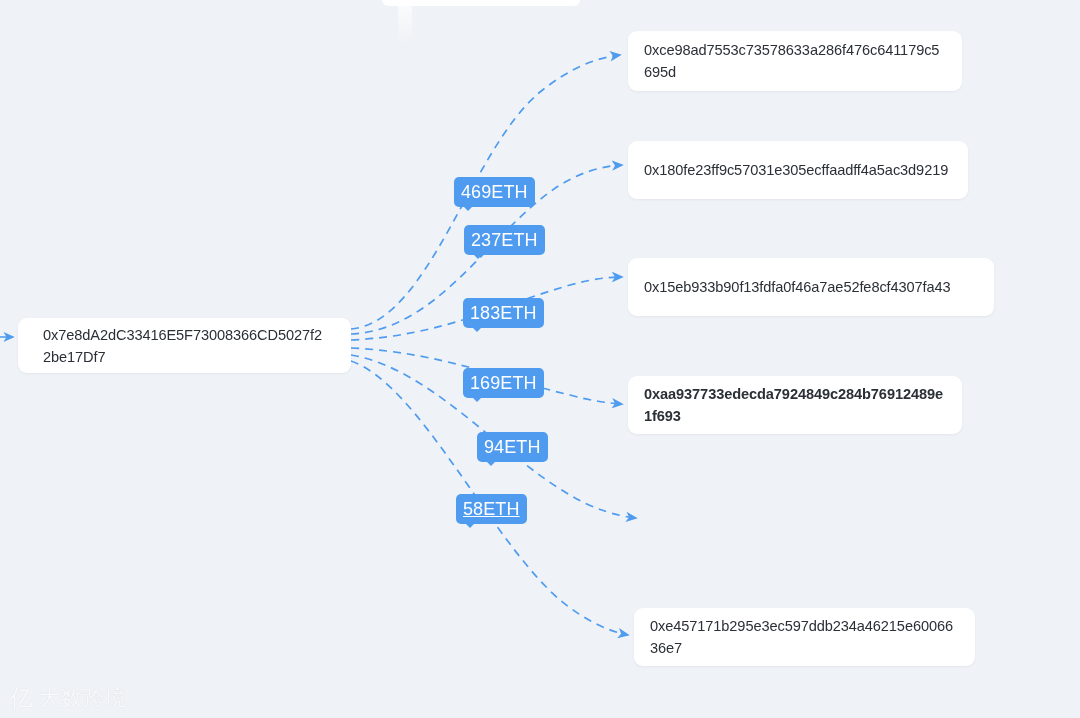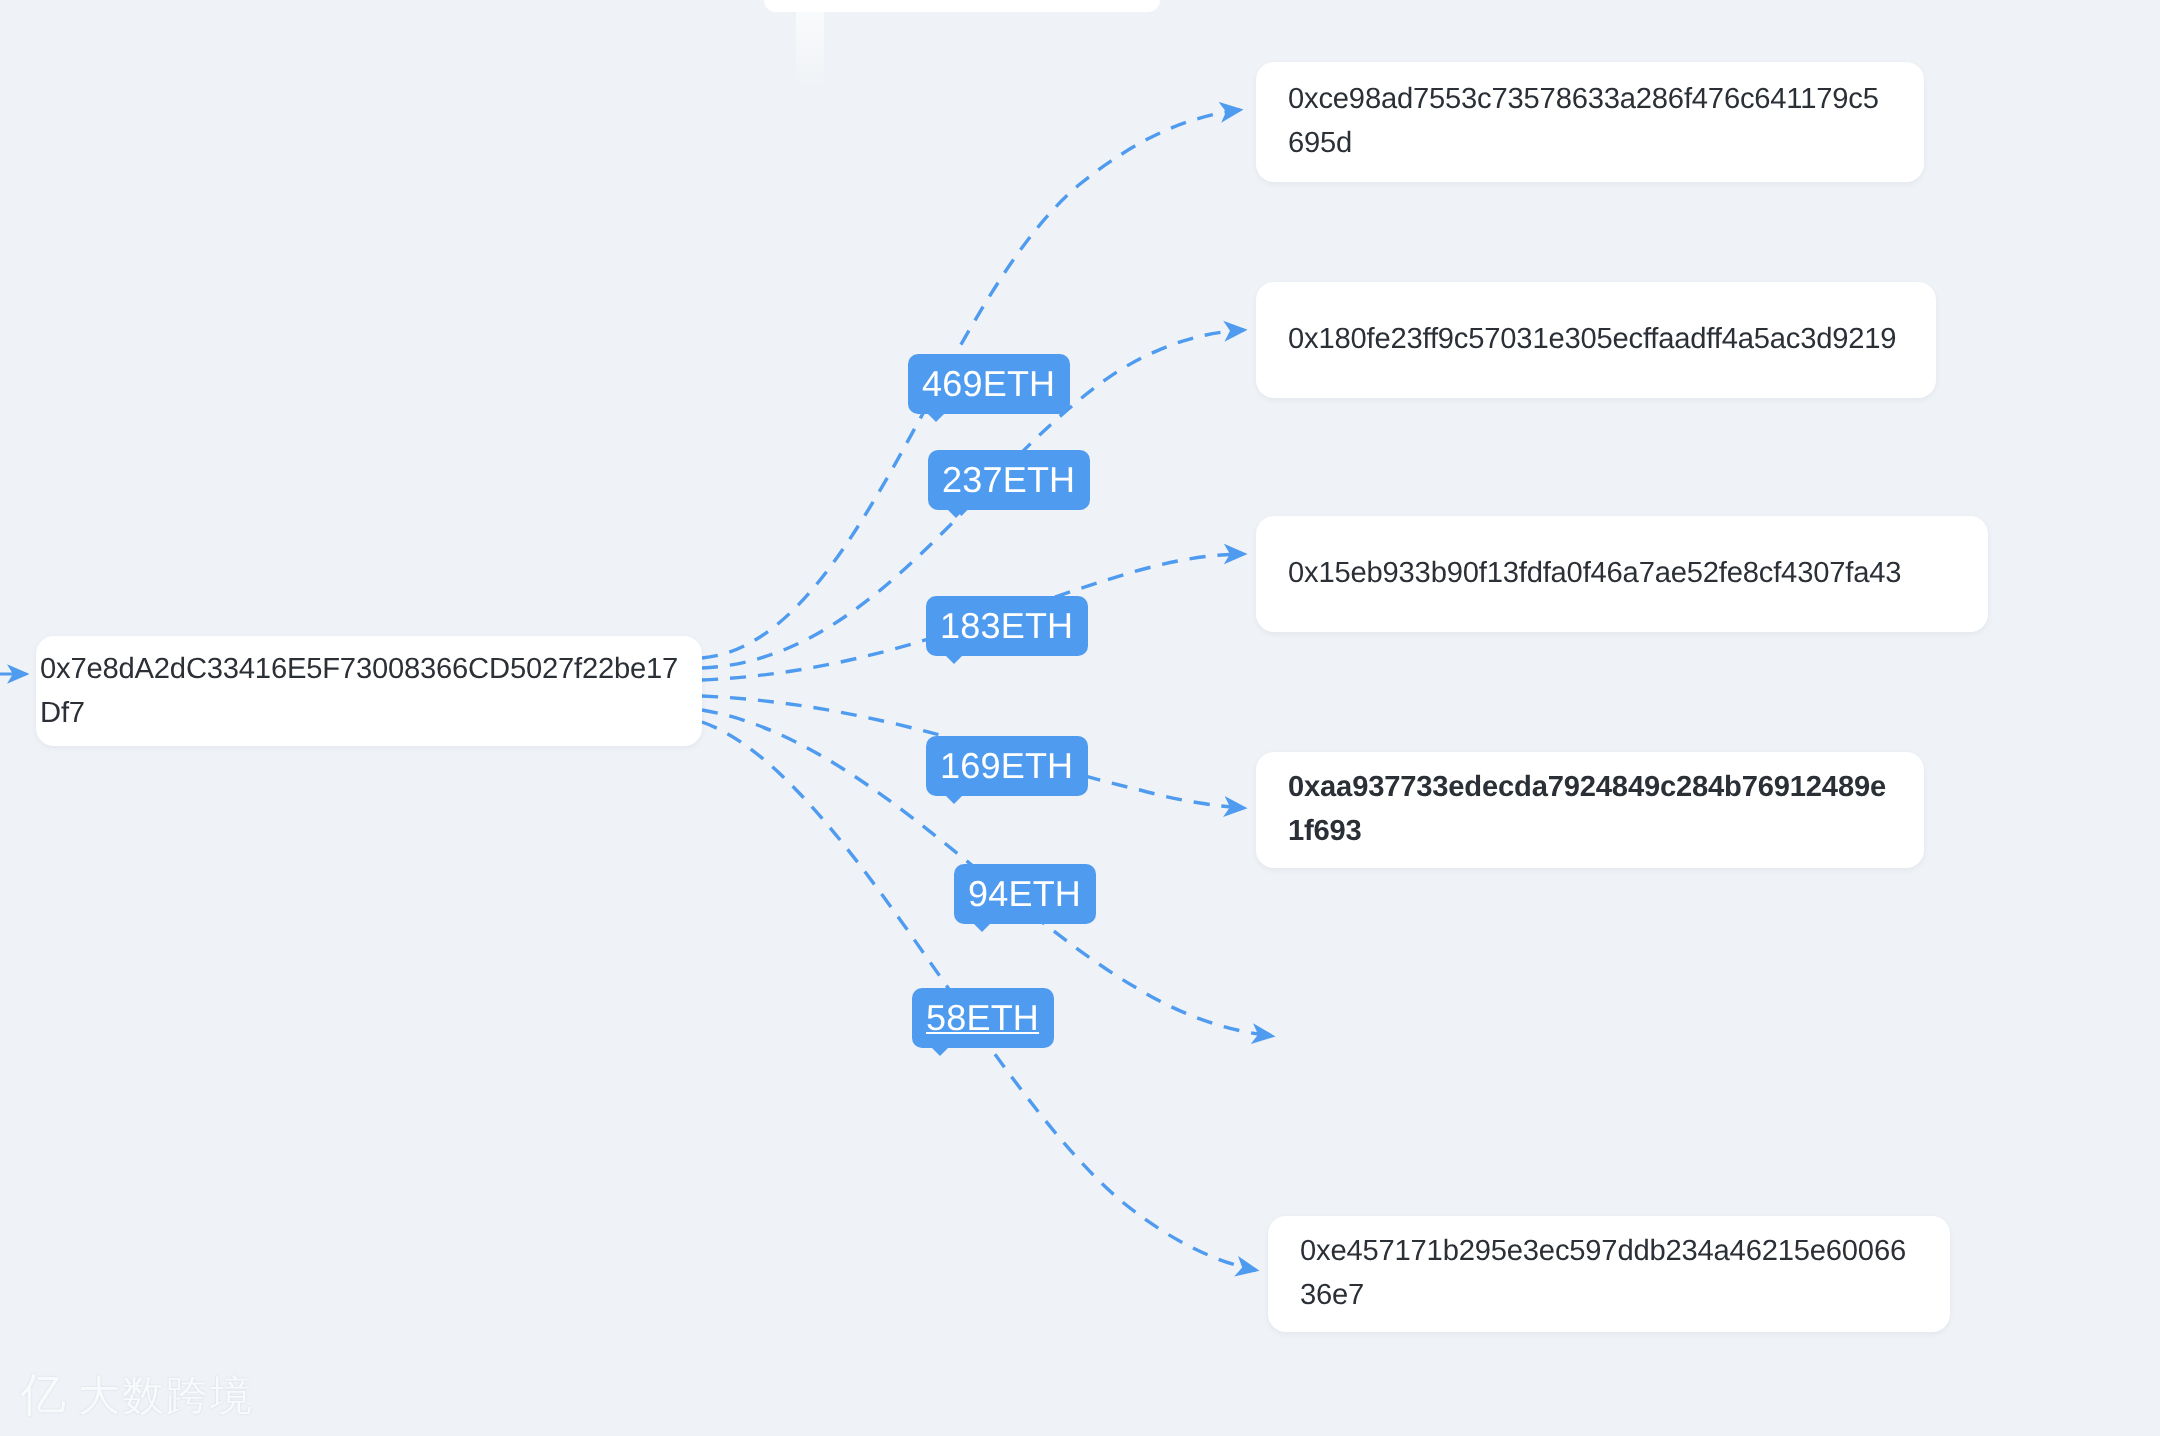--- a/index.html
+++ b/index.html
@@ -69,21 +69,21 @@
     letter-spacing: -0.1px;
     word-break: break-all;
     width: 100%;
   }
 
   .node-root {
     left: 18px;
     top: 318px;
     width: 333px;
     height: 55px;
-    padding: 0 2px;
+    padding: 0 25px;
   }
 
   .node-target { padding: 0 16px; }
 
   
   .badge {
     position: absolute;
     background: #4e9bf0;
     color: #ffffff;
     font-size: 18px;

